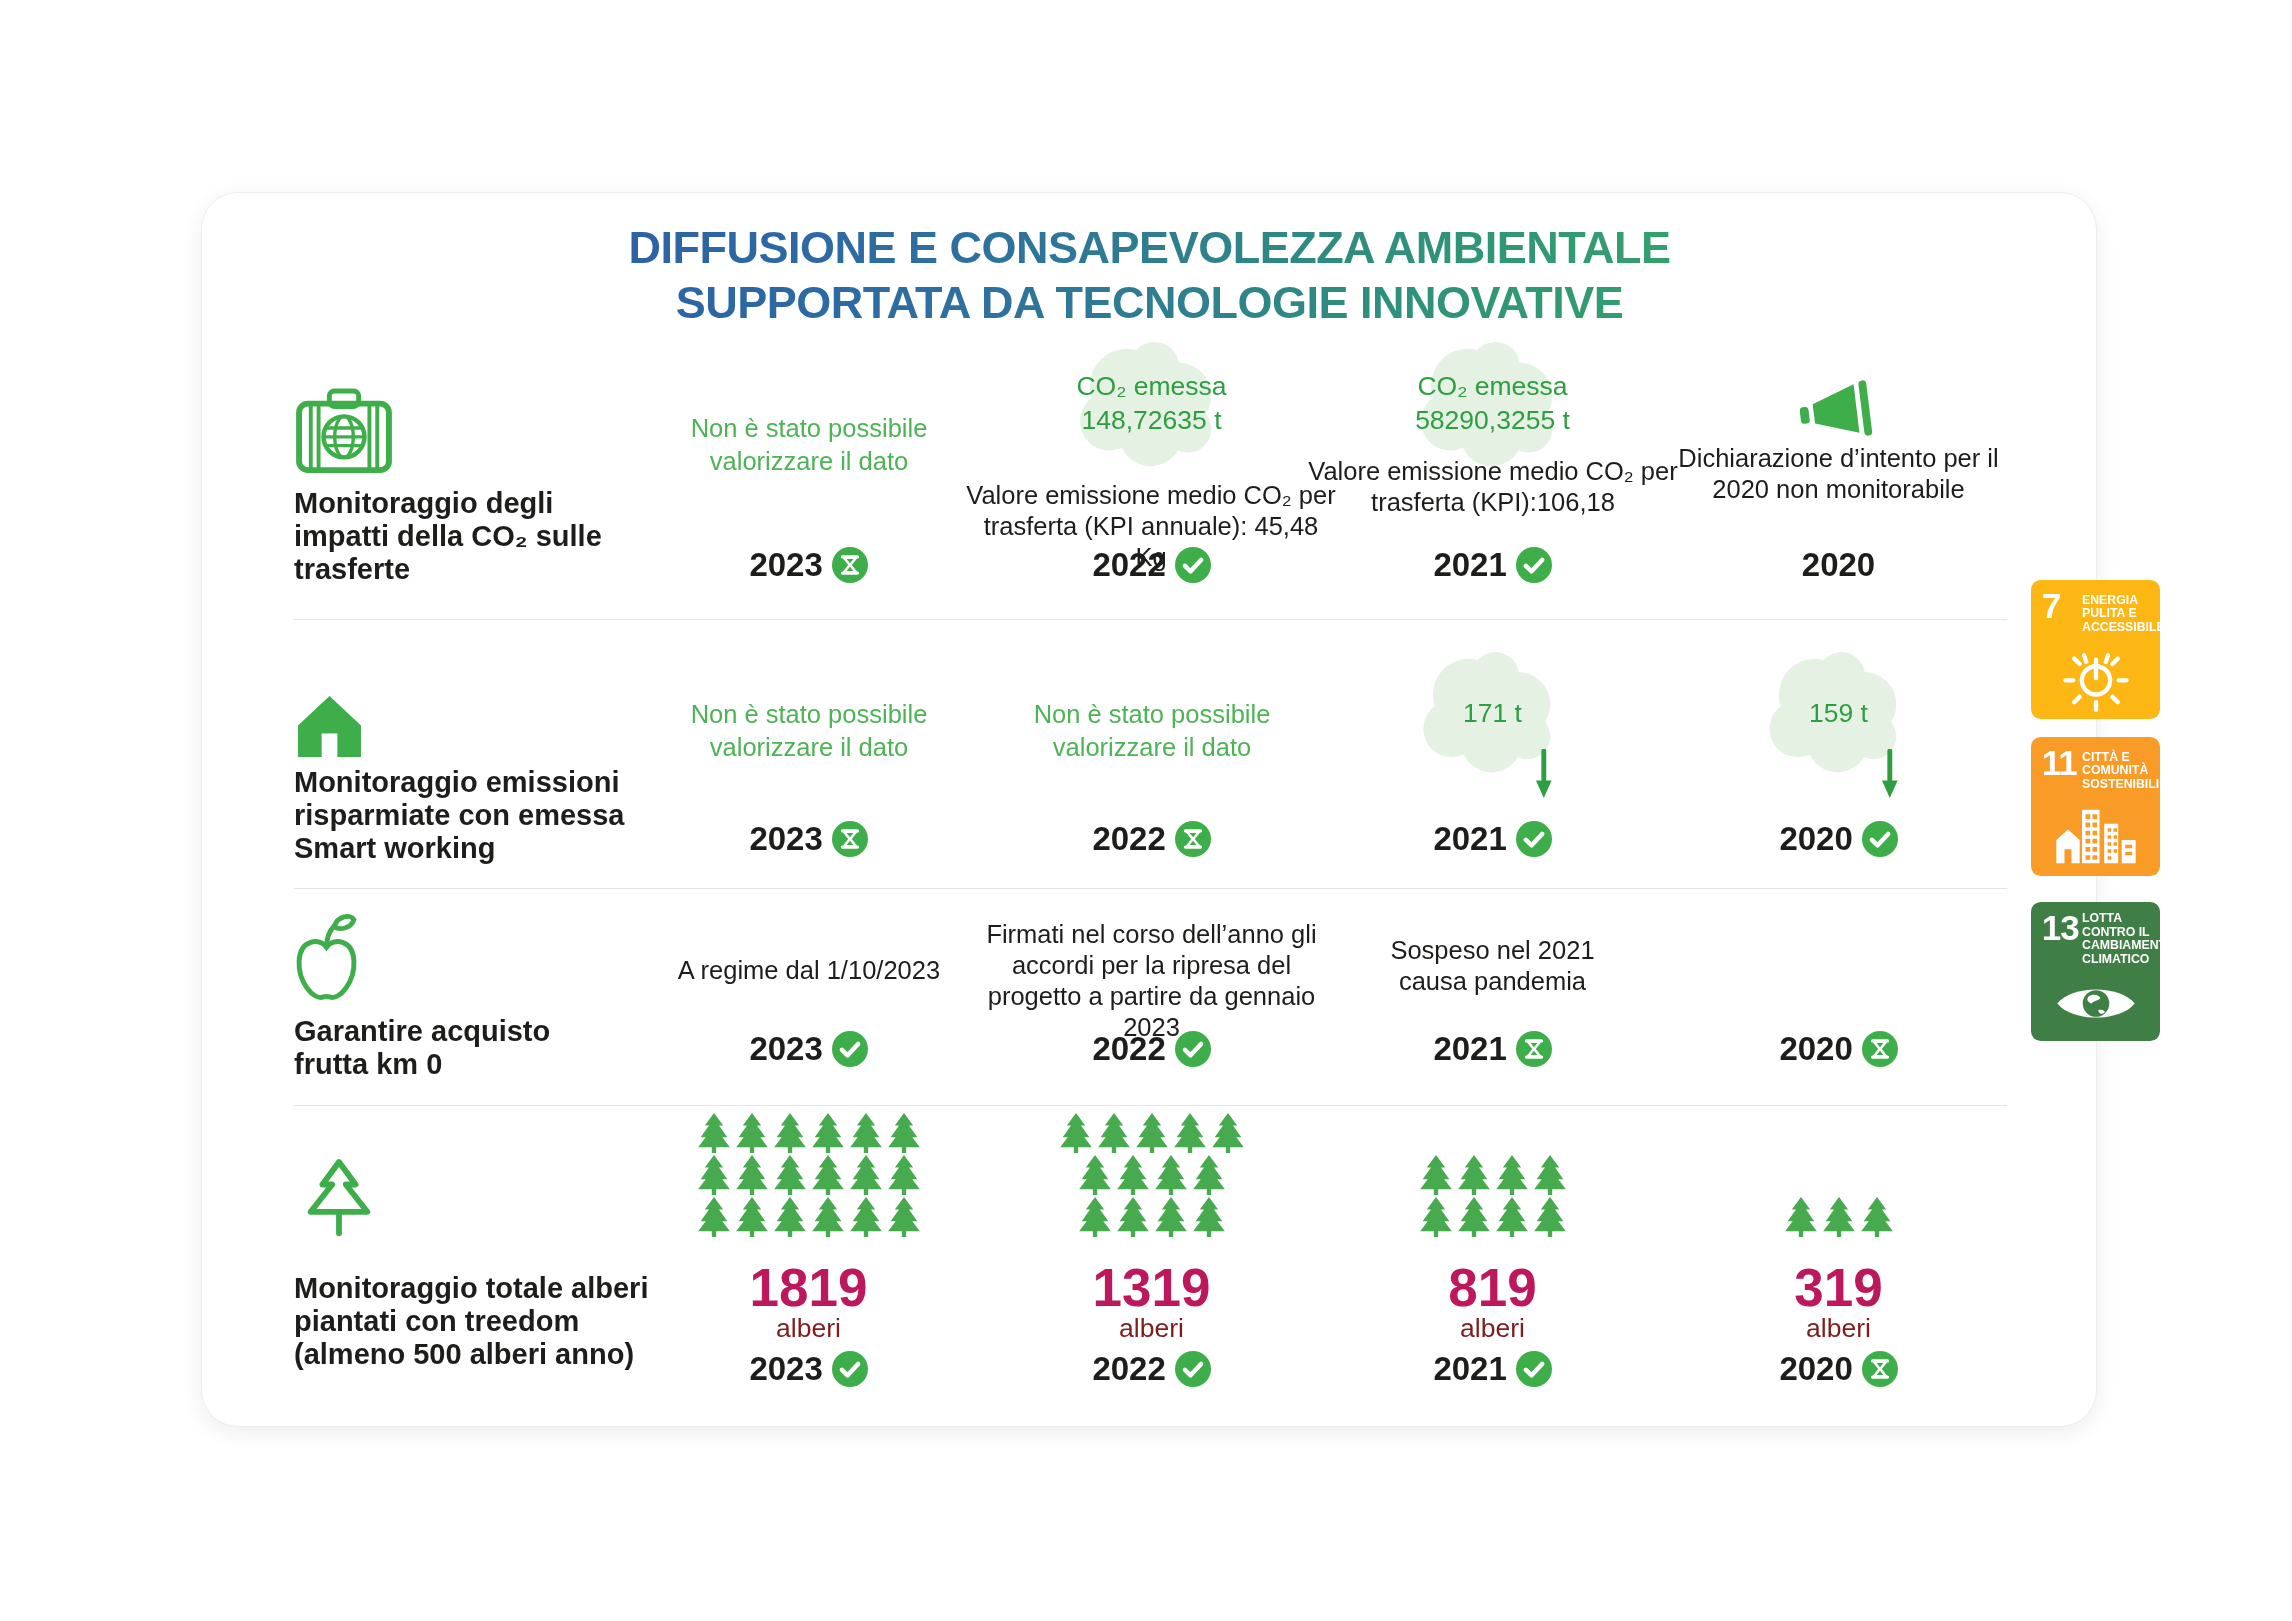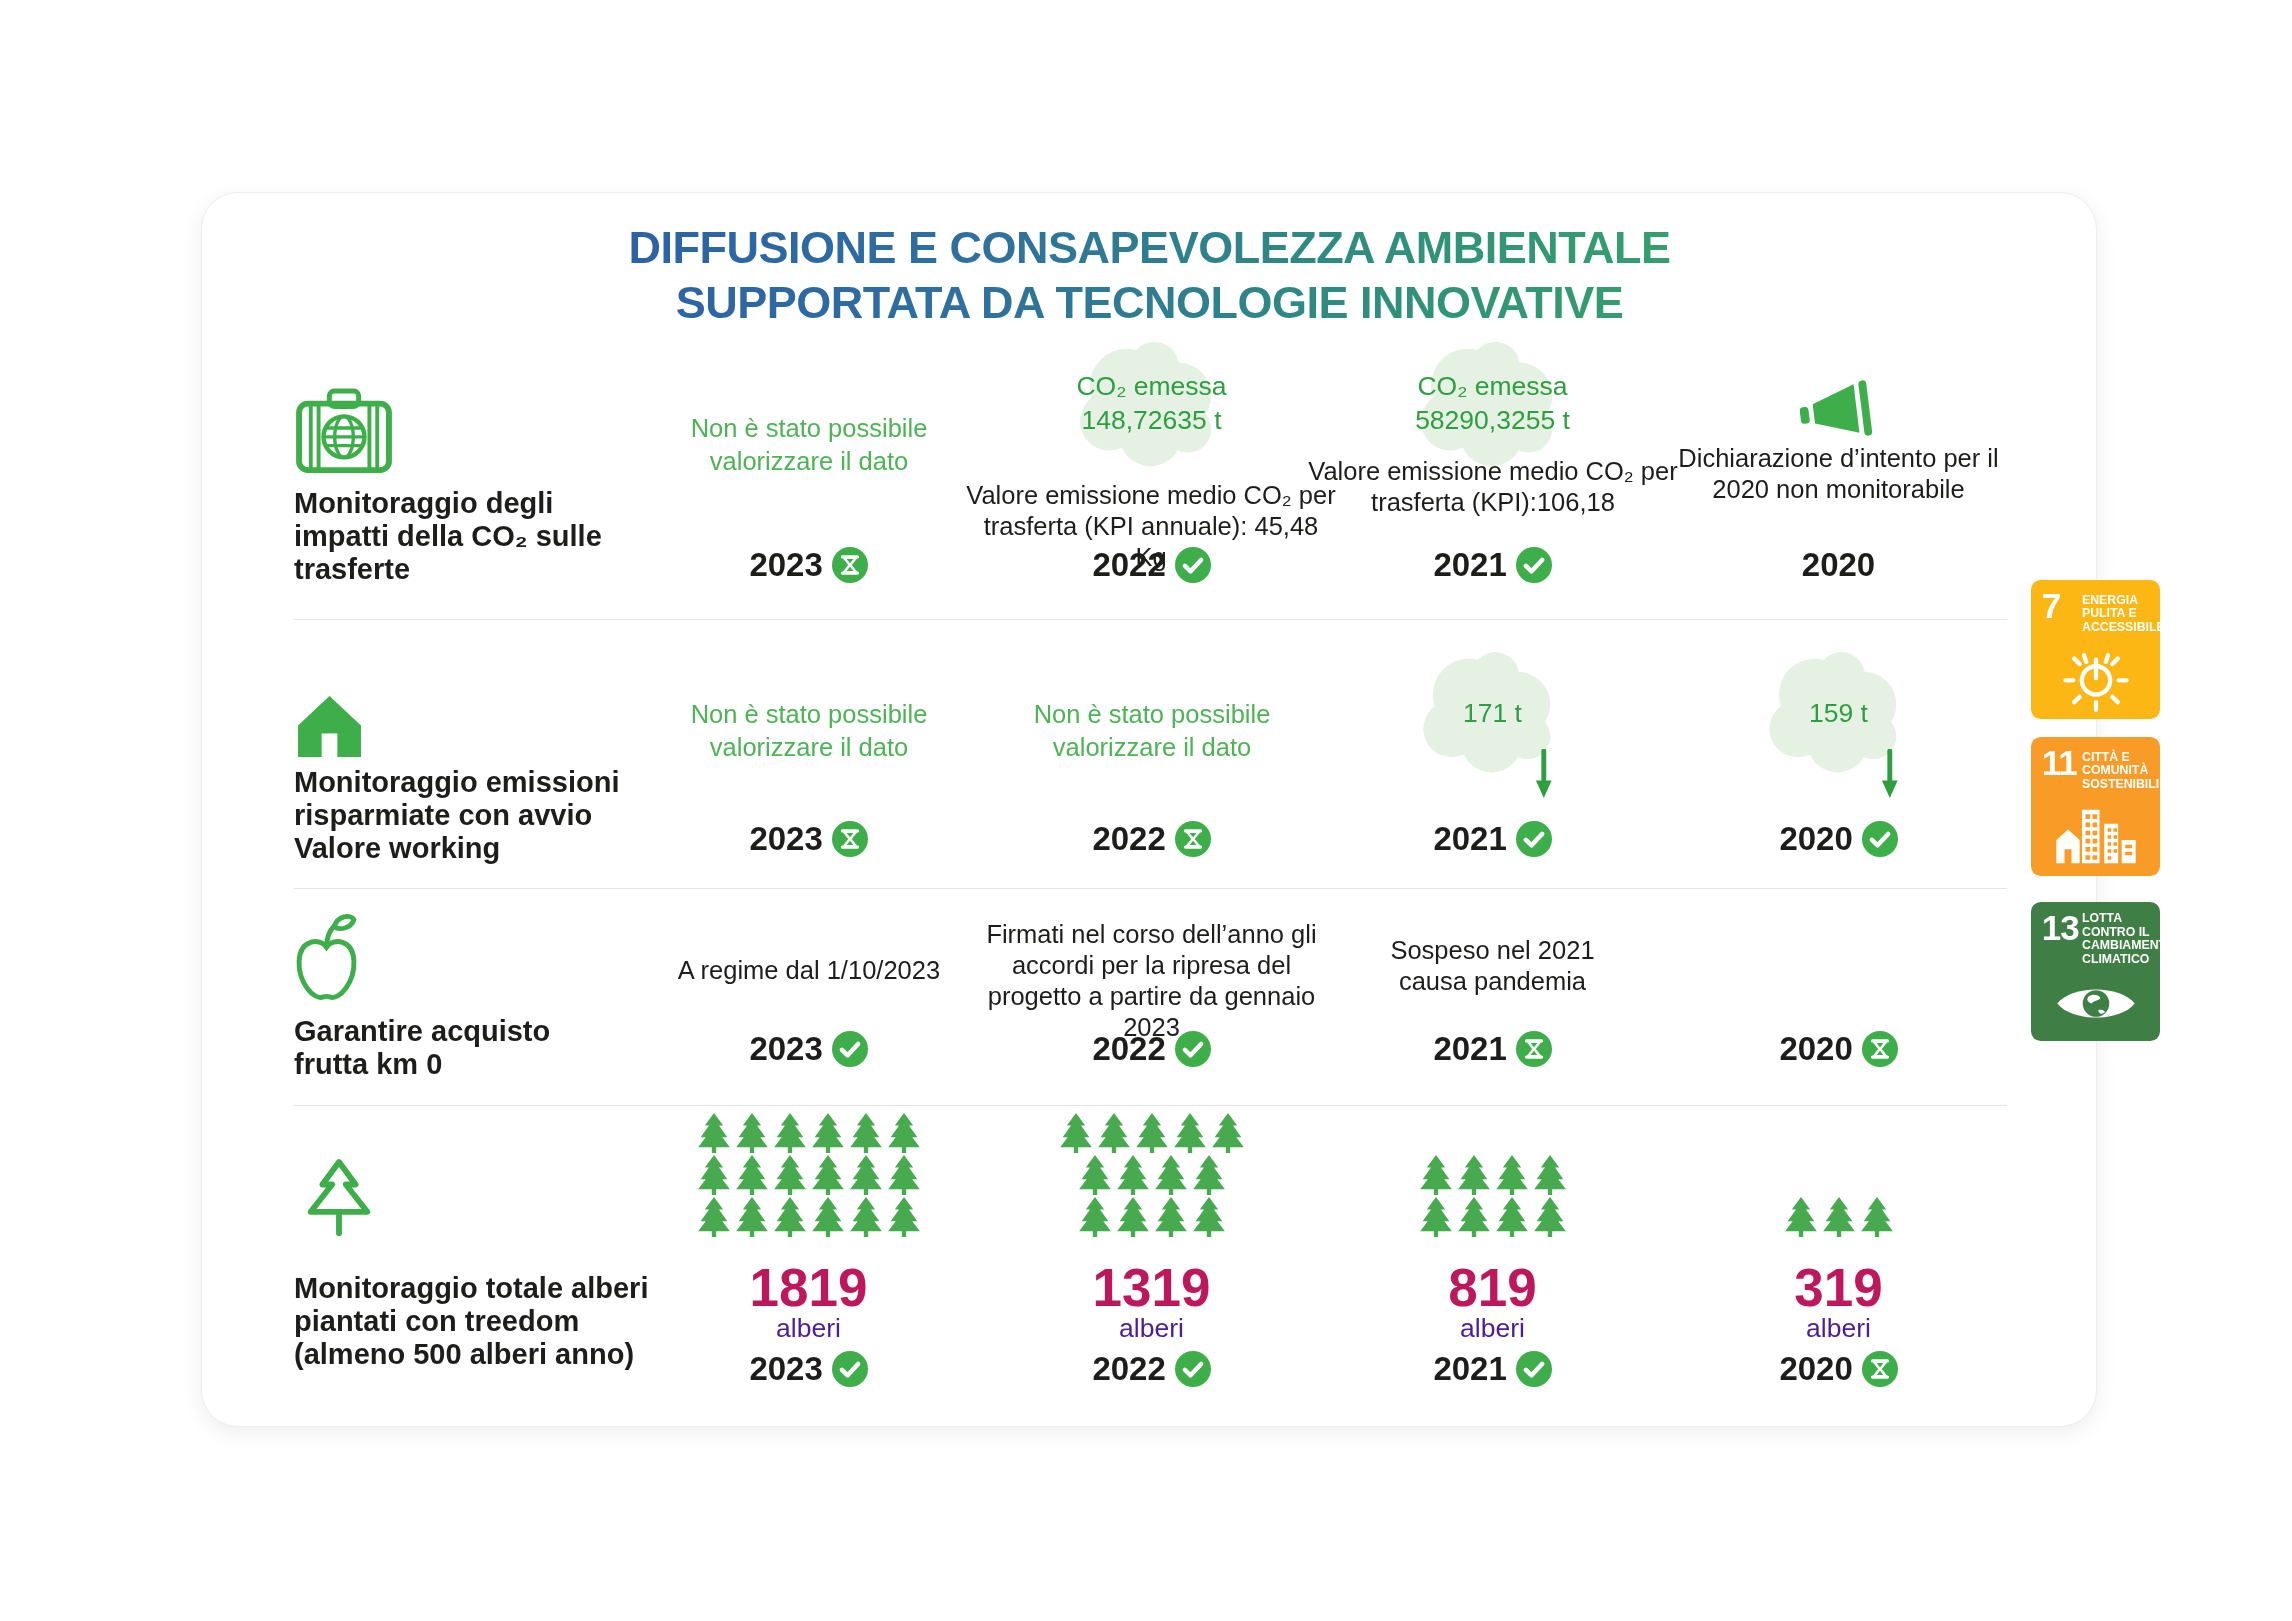--- a/index.html
+++ b/index.html
@@ -35,21 +35,21 @@
   .cloud-bg circle{fill:#e4f1e3;}
   .cloud-text{position:absolute;left:0;right:0;text-align:center;font-weight:normal;
               font-size:26.5px;color:#2f9e41;line-height:1.28;}
   .down-arrow{position:absolute;right:19.6px;bottom:-9.8px;width:19.6px;height:51px;}
   
   .tree-grid{position:absolute;width:333px;height:116px;display:flex;flex-direction:column;
              justify-content:flex-end;align-items:center;}
   .tree-row{display:flex;justify-content:center;margin-top:2px;}
   .tree-glyph{width:36px;height:40px;fill:#47aa4f;margin:0 1px;}
   .count{position:absolute;width:333px;text-align:center;font-size:53px;font-weight:bold;color:#be185d;}
-  .unit{position:absolute;width:333px;text-align:center;font-size:26.5px;color:#4c1d95;}
+  .unit{position:absolute;width:333px;text-align:center;font-size:26.5px;color:#7f1d1d;}
   
   .badge{position:absolute;left:2031px;width:129px;height:139px;border-radius:9.8px;color:#fff;}
   .badge-num{position:absolute;left:10.8px;top:5.9px;font-size:35px;font-weight:bold;letter-spacing:-1px;}
   .badge-label{position:absolute;left:51px;top:13.7px;width:73px;font-size:12.3px;font-weight:bold;line-height:1.12;}
   .badge-icon{position:absolute;left:50%;transform:translateX(-50%);}
   .stroke-ic{stroke:#fff;fill:none;stroke-linecap:round;}
 </style>
 </head>
 <body>
 
@@ -156,21 +156,21 @@
 
   </div>
 
   <svg class="row-icon" style="left:294px;top:639px;width:71px;height:120px" viewBox="0 0 72 122">
     <path d="M8 32 A28 28 0 0 1 64 32" class="stroke-ic" stroke-width="7"></path>
     <path d="M16 38 A20 20 0 0 1 56 38" class="stroke-ic" stroke-width="7"></path>
     <path d="M24 44 A12 12 0 0 1 48 44" class="stroke-ic" stroke-width="7"></path>
     <path d="M4 88 L36 58 L68 88 V120 H4 Z" fill="#3dae49"></path>
     <rect x="28" y="96" width="16" height="24" fill="#fff"></rect>
   </svg>
-  <div class="kpi-label" style="left:294px;top:766px;width:343px">Monitoraggio emissioni risparmiate con avvio Valore working</div>
+  <div class="kpi-label" style="left:294px;top:766px;width:343px">Monitoraggio emissioni risparmiate con emessa Smart working</div>
 
   <div class="green-note" style="left:662px;top:698px;width:294px">Non è stato possibile valorizzare il dato</div>
   <div class="yl" style="left:642px;top:819px">
     <span class="yr">2023</span>
     <span class="st st-pending">
 
       <svg class="ic-hour" viewBox="0 0 24 24">
           <circle cx="12" cy="12" r="12"></circle>
           <path class="hg-bar" d="M7 6.6h10M7 17.4h10"></path>
           <path class="hg-tri" d="M8 7.2h8l-4 5zM8 16.8h8l-4-5z"></path>

